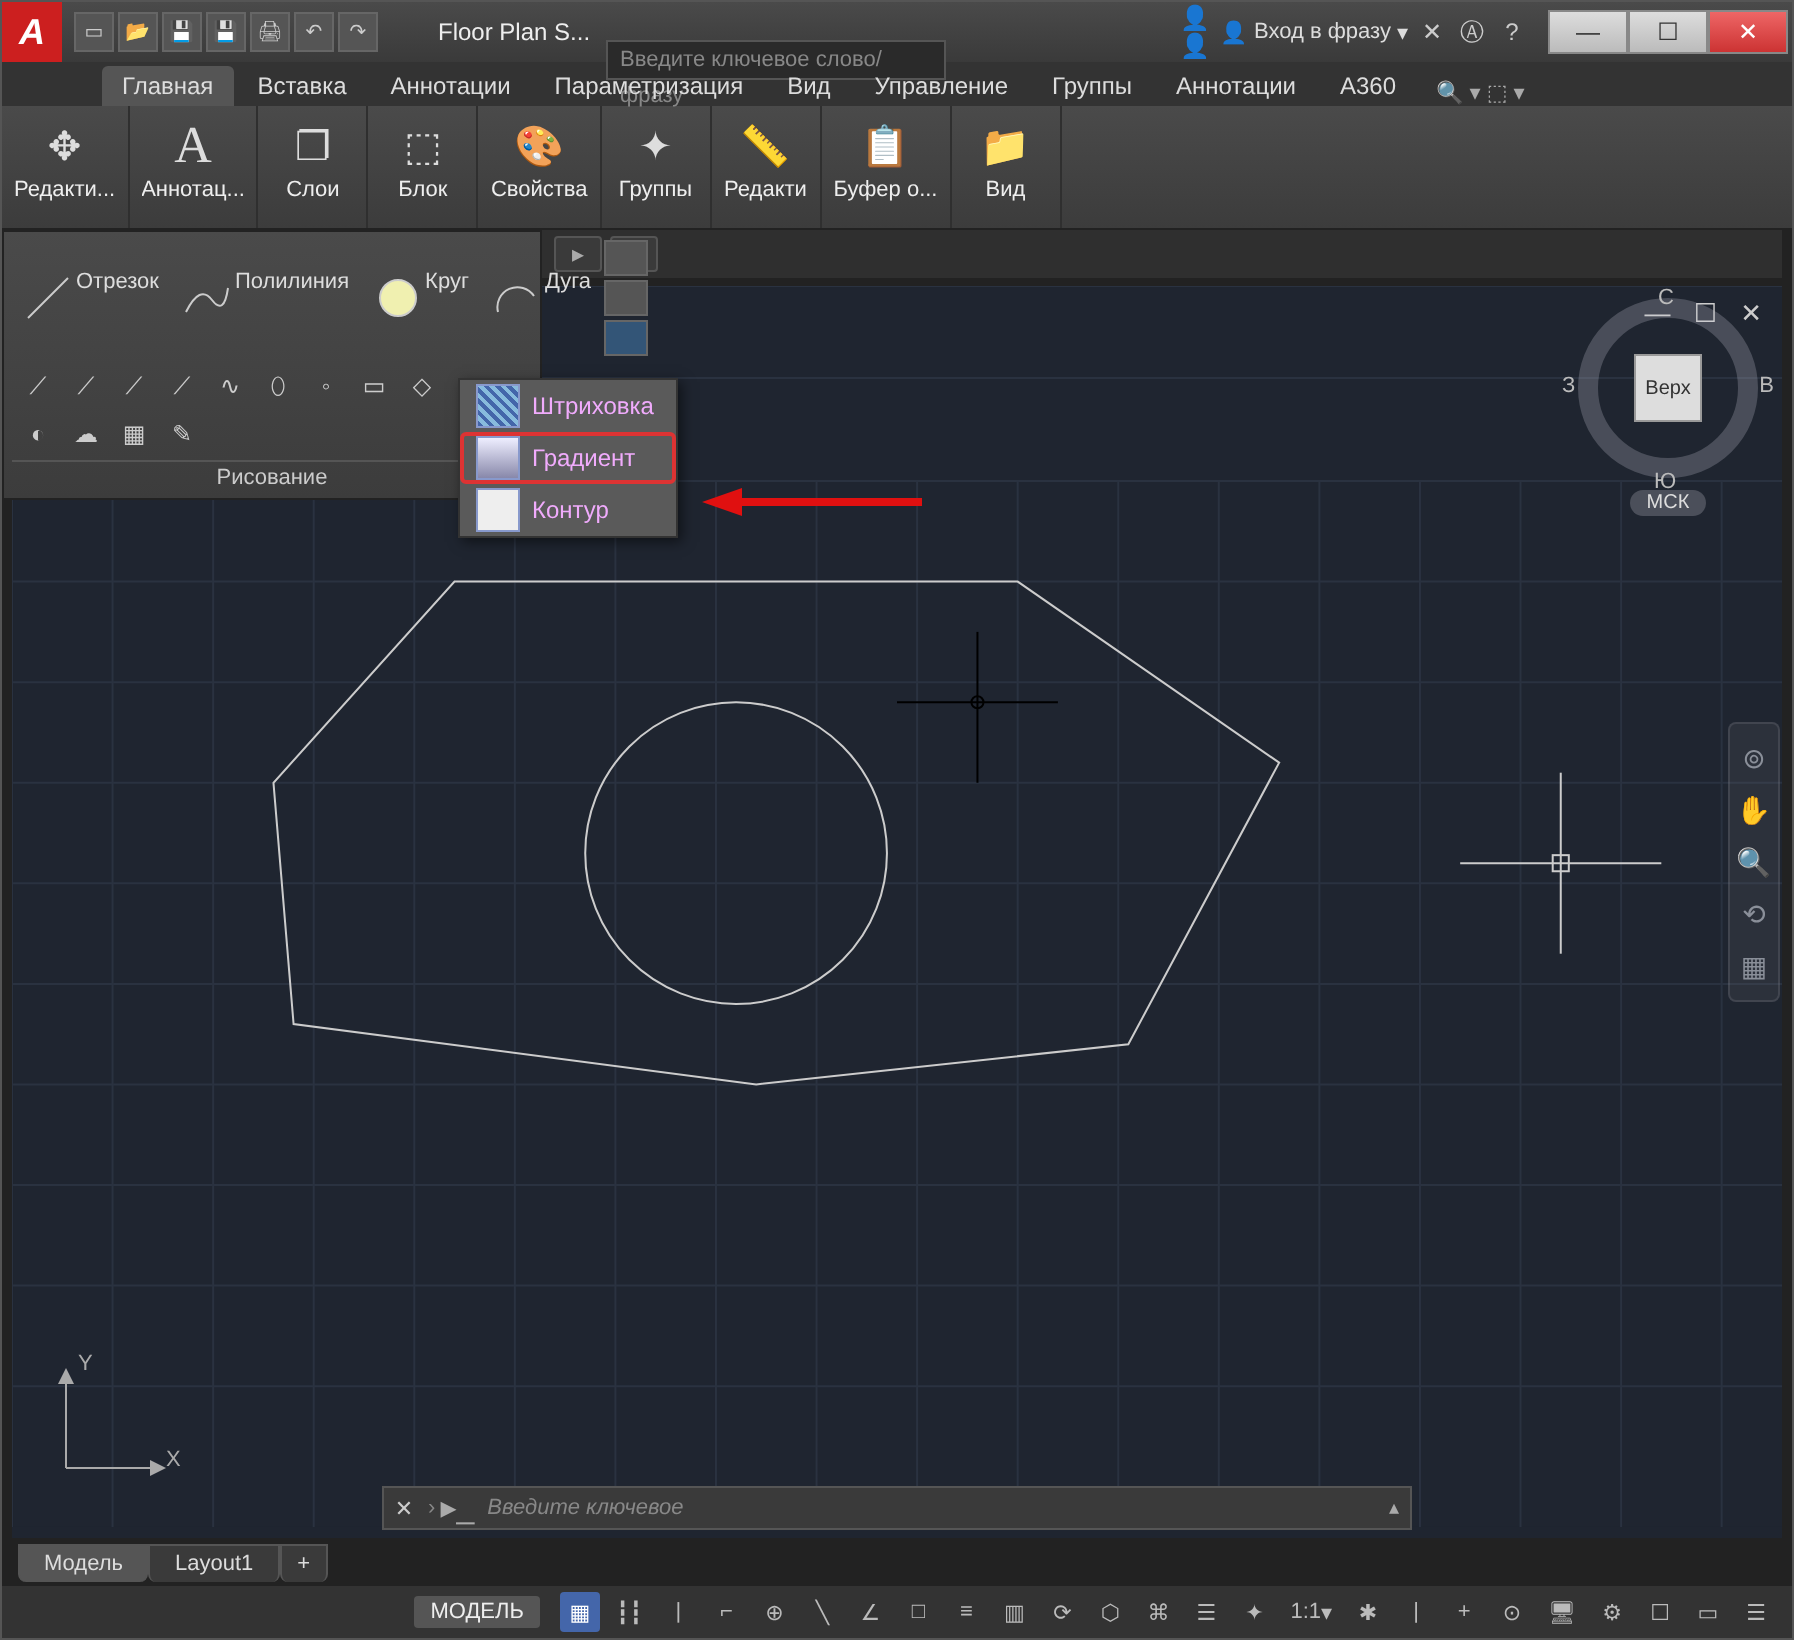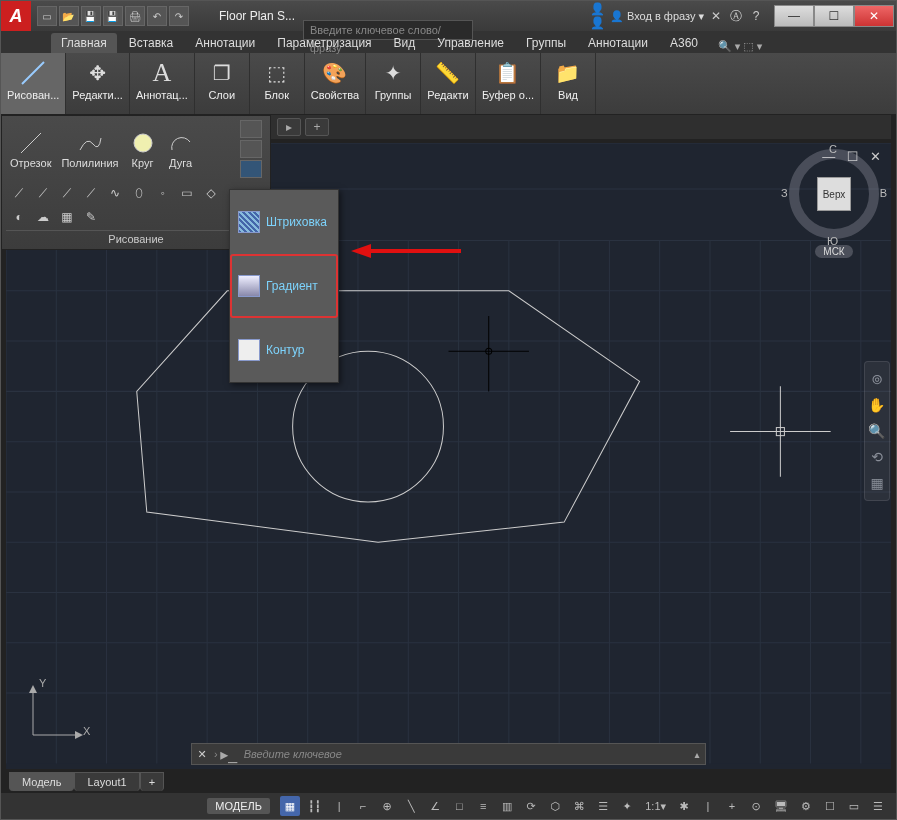--- a/index.html
+++ b/index.html
@@ -28,31 +28,31 @@
 
 .ribbon-panels { height:62px; background:linear-gradient(#4a4a4a,#3c3c3c); display:flex; border-bottom:1px solid #222; }
 .rp { display:flex; flex-direction:column; align-items:center; justify-content:flex-start; padding:4px 6px 2px; border-right:1px solid #2f2f2f; min-width:55px; }
 .rp.active { background:#666; }
 .rp-ico { width:32px; height:32px; display:flex; align-items:center; justify-content:center; font-size:20px; color:#ddd; }
 .rp-lbl { font-size:11px; color:#eee; white-space:nowrap; max-width:60px; overflow:hidden; text-overflow:ellipsis; }
 
 
 .draw-expand { position:absolute; left:0; top:114px; width:270px; background:linear-gradient(#4a4a4a,#3c3c3c); border:1px solid #222; z-index:5; padding:4px 4px 2px; }
 .draw-row1 { display:flex; gap:2px; align-items:center; }
-.dtool { display:flex; flex-direction:column; align-items:center; padding:2px 4px; color:#ddd; font-size:11px; }
+.dtool { display:flex; flex-direction:row; padding:2px 4px; color:#ddd; font-size:11px; }
 .dtool .ic { width:28px; height:28px; display:flex; align-items:center; justify-content:center; }
 .mini-col { display:flex; flex-direction:column; gap:2px; margin-left:auto; margin-right:4px;}
 .mini { width:22px; height:18px; background:#555; border:1px solid #666; }
 .draw-row2 { display:flex; gap:6px; padding:6px 4px 2px; flex-wrap:wrap; }
 .sm { width:18px; height:18px; display:flex; align-items:center; justify-content:center; color:#ccc; font-size:12px; }
 .panel-title { text-align:center; font-size:11px; color:#ccc; padding:2px 0; border-top:1px solid #555; margin-top:2px; }
 
 
 .flyout { position:absolute; left:228px; top:188px; width:110px; background:#5a5a5a; border:1px solid #333; z-index:6; box-shadow:2px 2px 6px rgba(0,0,0,.5); }
-.fly-item { display:flex; align-items:center; gap:6px; padding:21px 8px; font-size:12px; color:#7dd3fc; }
+.fly-item { display:flex; align-items:center; gap:6px; padding:2px 8px; font-size:12px; color:#f0abfc; }
 .fly-item .fic { width:22px; height:22px; background:#46a; border:1px solid #89c; }
 .fly-item.hl { outline:2px solid #d33; outline-offset:-2px; border-radius:3px;}
 .fly-item.hl .fic { background:linear-gradient(#eef,#88a); }
 
 
 .red-arrow { position:absolute; left:350px; top:240px; z-index:7; }
 
 
 .file-tabs { position:absolute; left:270px; top:114px; right:5px; height:24px; background:#2f2f2f; display:flex; align-items:center; padding-left:6px; gap:4px; }
 .ftab { width:24px; height:18px; background:#3a3a3a; border:1px solid #555; border-radius:2px; color:#aaa; font-size:12px; display:flex; align-items:center; justify-content:center;}
@@ -139,28 +139,20 @@
     <div class="ribbon-tab">Параметризация</div>
     <div class="ribbon-tab">Вид</div>
     <div class="ribbon-tab">Управление</div>
     <div class="ribbon-tab">Группы</div>
     <div class="ribbon-tab">Аннотации</div>
     <div class="ribbon-tab">A360</div>
     <span style="margin-left:8px;color:#aaa;font-size:11px">🔍 ▾ ⬚ ▾</span>
   </div>
 
   <div class="ribbon-panels">
-    <div class="rp active">
-        <div class="rp-ico">
-          <svg width="30" height="30">
-            <line x1="4" y1="26" x2="26" y2="4" stroke="#9cf" stroke-width="2"></line>
-          </svg>
-        </div>
-        <div class="rp-lbl">Рисован...</div>
-      </div>
     <div class="rp">
         <div class="rp-ico">✥</div>
         <div class="rp-lbl">Редакти...</div>
       </div>
     <div class="rp">
         <div class="rp-ico" style="font-family:serif;font-size:26px">A</div>
         <div class="rp-lbl">Аннотац...</div>
       </div>
     <div class="rp">
         <div class="rp-ico">❐</div>

